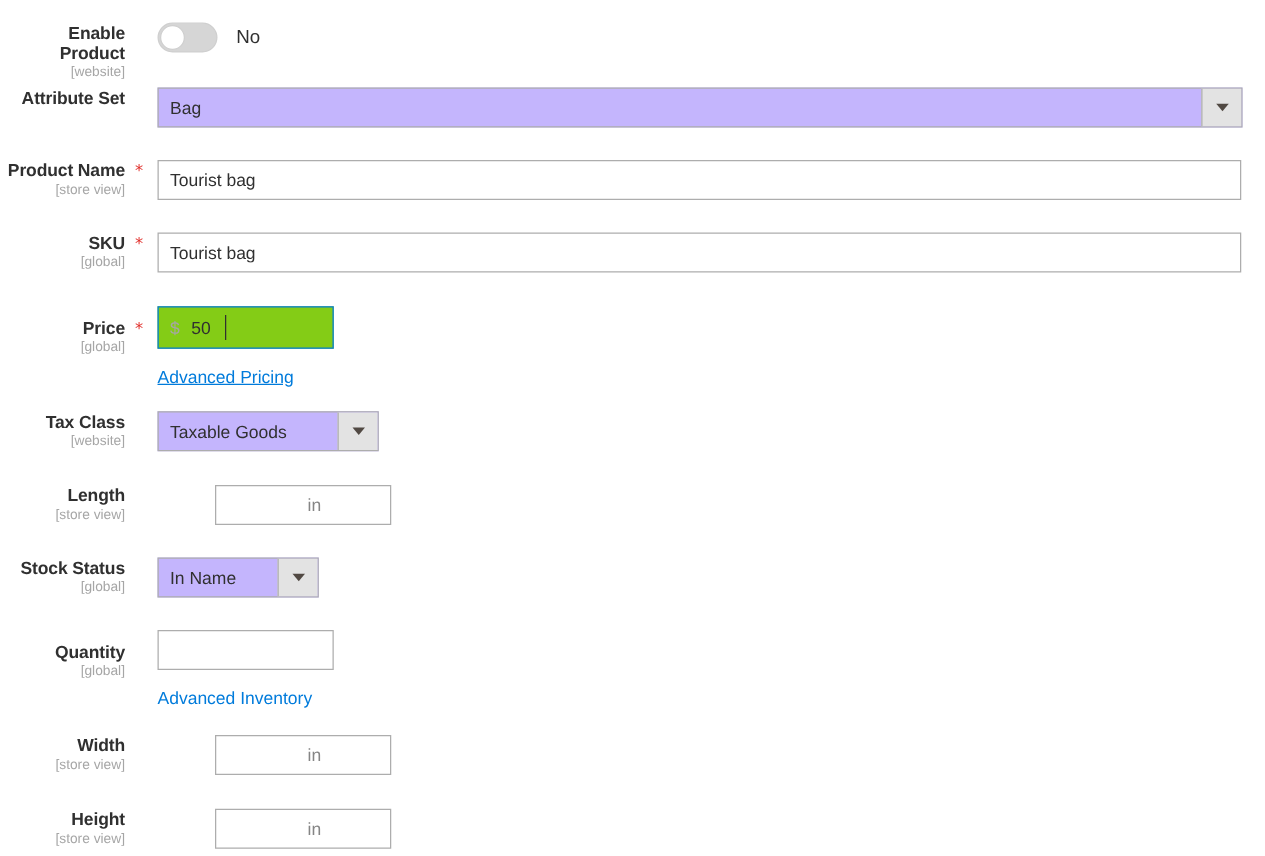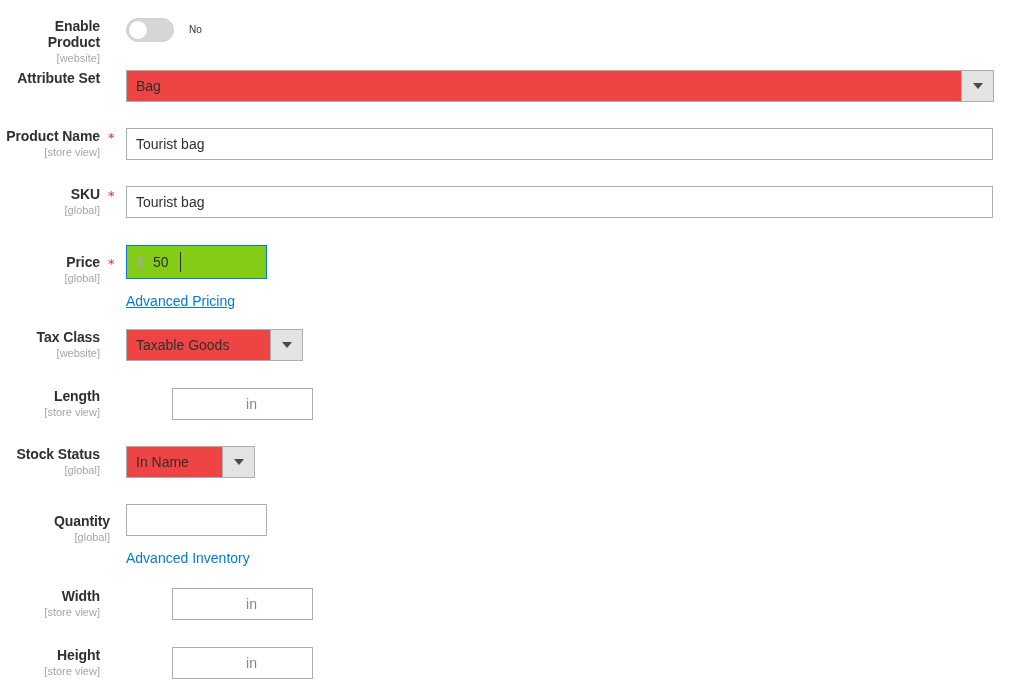--- a/index.html
+++ b/index.html
@@ -137,21 +137,21 @@
     height: 20px;
     background: #303030;
   }
 
   
   .sel {
     position: relative;
     display: inline-block;
     height: 32px;
     border: 1px solid #adadad;
-    background: #ef4444;
+    background: #c4b5fd;
   }
   .sel .sel-value {
     display: block;
     height: 30px;
     line-height: 30px;
     padding: 0 9px;
     font-size: 14px;
     color: #303030;
     white-space: nowrap;
     overflow: hidden;
@@ -205,21 +205,21 @@
     border-radius: 50%;
     background: #ffffff;
     border: 1px solid #cfcfcf;
   }
   .toggle-label {
     position: absolute;
     left: 63px;
     top: 0;
     height: 24px;
     line-height: 24px;
-    font-size: 10px;
+    font-size: 15px;
     color: #303030;
   }
 
   
   .adv-link {
     display: inline-block;
     color: #007bdb;
     font-size: 14px;
     text-decoration: none;
     cursor: pointer;
@@ -336,21 +336,21 @@
       <div class="sel stockstatus">
         <span class="sel-value">In Name</span>
         <span class="sel-btn">
           <span class="arrow"></span>
         </span>
       </div>
     </div>
   </div>
 
   <div class="field" style="top:504px;">
-    <div class="label-col" style="top:9px;margin-left:10px;">
+    <div class="label-col" style="top:9px;">
       <span class="label-text">Quantity</span>
       <span class="scope">[global]</span>
     </div>
     <div class="control-col">
       <input class="txt small" type="text" value="" style="">
       <a class="adv-link" style="margin-top:15px;">Advanced Inventory</a>
     </div>
   </div>
 
   <div class="field" style="top:588px;">

